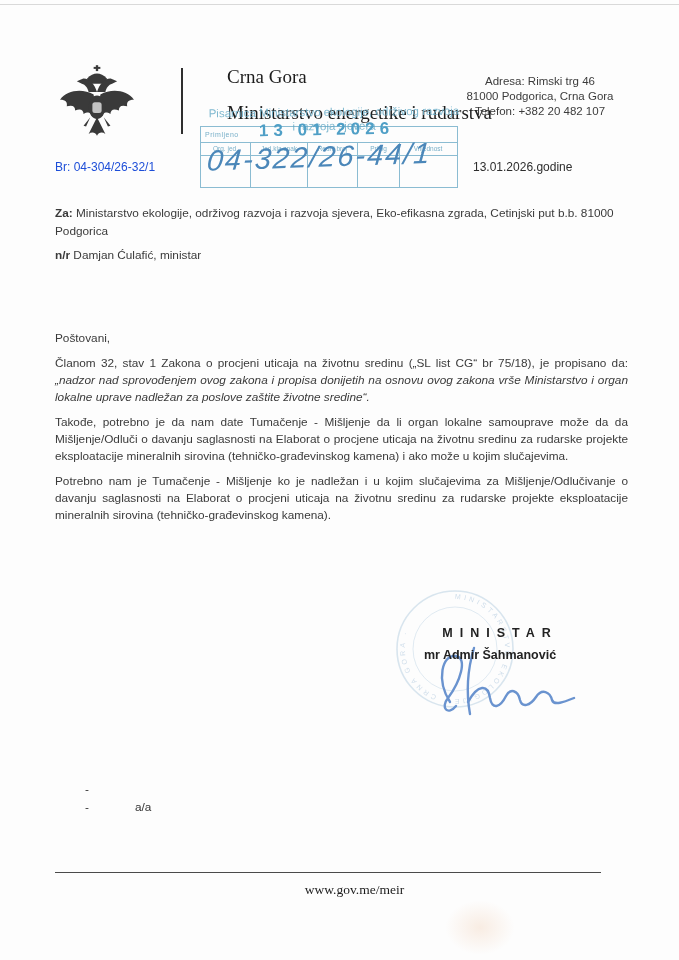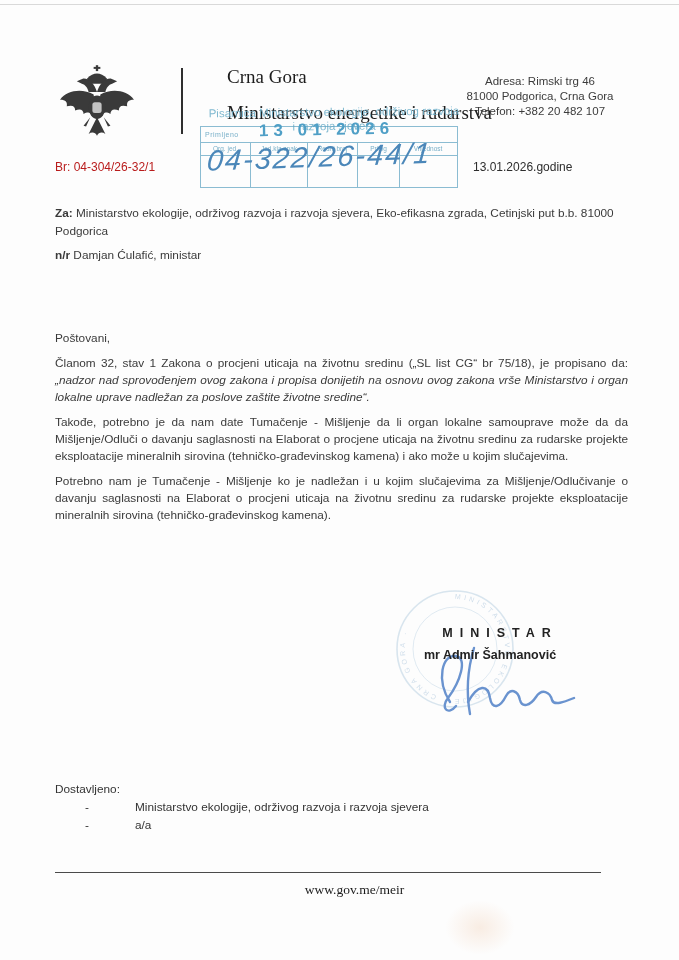--- a/index.html
+++ b/index.html
@@ -48,21 +48,21 @@
   .rs-col:last-child { border-right:none; }
   .w1{width:50px;} .w2{width:57px;} .w3{width:50px;} .w4{width:42px;} .w5{width:56px;}
   .rs-hand {
     position:absolute; left:6px; top:13px; width:270px;
     font-size:29px; font-style:italic; font-weight:400;
     color:#4b87b9; letter-spacing:2px; white-space:nowrap;
     transform:rotate(-2deg) skewX(-7deg);
   }
 
   
-  .ref-num  { position:absolute; top:160px; left:55px;  font-size:12px; color:#b91c1c; }
+  .ref-num  { position:absolute; top:160px; left:55px;  font-size:12px; color:#1d4ed8; }
   .ref-date { position:absolute; top:160px; left:473px; font-size:12px; color:#2d2d2d; }
 
   
   .block { position:absolute; left:55px; width:574px; font-size:11.8px; line-height:18px; }
   .b-za      { top:204px; }
   .b-nr      { top:246px; }
   .b-predmet { top:289px; }
   .bold { font-weight:bold; }
 
   
@@ -198,24 +198,22 @@
         <path d="M52 62 C38 40 44 14 58 16 C70 18 62 42 50 58 C42 68 50 76 58 66"></path>
         <path d="M76 8 C70 28 68 52 72 74"></path>
         <path d="M70 62 C80 44 90 44 92 58 C94 70 102 68 108 56 C112 48 120 50 122 60 C124 68 132 66 138 57 C144 48 152 52 154 60 C156 66 166 62 176 58"></path>
       </g>
     </svg>
     <div class="sig-title">MINISTAR</div>
     <div class="sig-name">mr Admir Šahmanović</div>
   </div>
 
   <div class="dostav">
-    <div>Dostavljeno:</div>
     <div class="d-row">
       <span class="d-dash">-</span>
-      <span>Ministarstvo ekologije, održivog razvoja i razvoja sjevera</span>
     </div>
     <div class="d-row">
       <span class="d-dash">-</span>
       <span>a/a</span>
     </div>
   </div>
 
   <div class="footer-line"></div>
   <div class="footer-url">www.gov.me/meir</div>
   <div class="smudge"></div>

